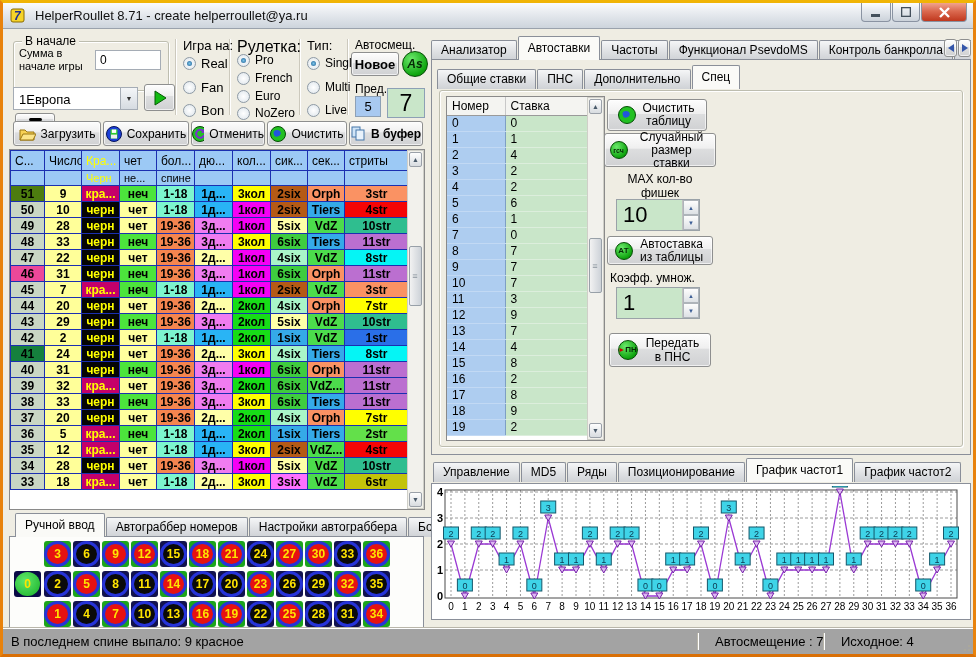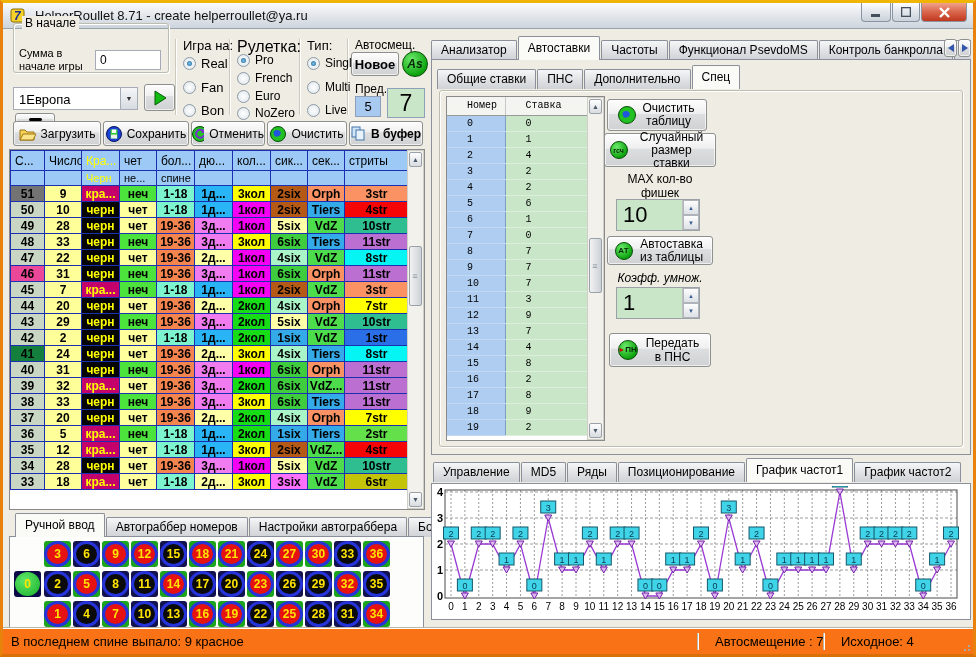--- a/index.html
+++ b/index.html
@@ -60,28 +60,28 @@
   .padbtn.red{background:#1CA41C;} .padbtn.blk{background:#12124E;}
   .padbtn .ring{position:absolute;inset:0;border-radius:50%;background:#2633D8;}
   .padbtn .core{position:absolute;inset:3px;border-radius:50%;display:flex;align-items:center;justify-content:center;
        color:#FFE400;font-size:12px;font-weight:bold;}
   .padbtn.red .core{background:#E61111;} .padbtn.blk .core{background:#0A0A0A;}
   .padbtn.zero{background:#0A0A46;}
   .padbtn.zero .core{inset:1px;background:radial-gradient(circle at 40% 35%,#5FE86A,#18B028);}
   
   #btwrap{position:absolute;left:6px;top:5px;width:159px;height:345px;border:1px solid #8A8A8A;background:#FFF;overflow:hidden;}
   #btbl{border-collapse:collapse;table-layout:fixed;width:141px;}
-  #btbl td{font-size:10px;height:16px;padding:0 0 0 20px;white-space:nowrap;overflow:hidden;font-family:Liberation Mono, monospace;}
+  #btbl td{font-size:12px;height:16px;padding:0 0 0 5px;white-space:nowrap;overflow:hidden;}
   #btbl tr.bh td{background:#F4F4F1;border-bottom:1px solid #9A9A9A;border-right:1px solid #C8C8C8;height:18px;}
   #btbl td.ncol{background:#AECDF0;border-bottom:1px solid #C2D9F4;border-right:1px solid #7E9FC4;}
   #btbl td.scol{background:#C9E6C9;border-bottom:1px solid #DCEEDC;}
   
   #chartpanel{position:absolute;left:428px;top:480px;width:540px;height:137px;border:1px solid #8A8F99;background:#FFF;}
   
-  #statusbar{position:absolute;left:0;right:0;top:625px;height:26px;background:#f97316;border-top:1px solid #FFF;
+  #statusbar{position:absolute;left:0;right:0;top:625px;height:26px;background:#a3a3a3;border-top:1px solid #FFF;
        box-shadow:0 -1px 0 #B9B6AA;}
   .ssep{position:absolute;top:4px;bottom:4px;width:2px;border-left:1px solid #B9B6AA;border-right:1px solid #FFF;}
   
   .valbox{position:absolute;border:1px solid #8DA0B5;display:flex;align-items:center;justify-content:center;}
 </style>
 </head>
 <body>
 
 <div id="win">
 
@@ -105,21 +105,21 @@
           </svg>
         </div>
       <div class="cap close">
           <svg width="11" height="11">
             <path d="M1 1 L10 10 M10 1 L1 10" stroke="#FFF" stroke-width="2.4"></path>
           </svg>
         </div>
     </div>
   </div>
 
-  <div class="gbx" style="left:10px;top:20px;width:156px;height:50px;">
+  <div class="gbx" style="left:10px;top:38px;width:156px;height:50px;">
     <span class="gl">В начале</span>
   </div>
   <div class="lbl" style="left:16px;top:44px;width:66px;font-size:11px;line-height:13px;">Сумма в начале игры</div>
   <input class="tbx" style="left: 92px; top: 47px; width: 66px; height: 20px;" value="0">
 
   <div class="tbx" style="left:10px;top:84px;width:125px;height:23px;padding:0;">
     <span style="position:absolute;left:5px;top:4px;font-size:13px;">1Европа</span>
     <span style="position:absolute;right:0;top:0;width:17px;height:21px;background:linear-gradient(#F4F6F8,#D6DBE1);border-left:1px solid #A5ACB5;display:flex;align-items:center;justify-content:center;font-size:7px;color:#333;">▼</span>
   </div>
   <div class="btn" style="left:141px;top:81px;width:31px;height:27px;">
@@ -269,21 +269,21 @@
             <td class="yel">Черн</td>
             <td class="">не...</td>
             <td class="">спине</td>
             <td class=""></td>
             <td class=""></td>
             <td class=""></td>
             <td class=""></td>
             <td class=""></td>
           </tr>
           <tr>
-            <td style="background:#737373">51</td>
+            <td style="background:#4d7c0f">51</td>
             <td style="background:#FFFF99">9</td>
             <td style="background:#C4006A;color:#FFFF00">кра...</td>
             <td style="background:#4CE43C;color:#000">неч</td>
             <td style="background:#7CF5CE;color:#000">1-18</td>
             <td style="background:#29B4F5;color:#000">1д...</td>
             <td style="background:#FFFF00;color:#000">3кол</td>
             <td style="background:#B55A16;color:#000">2six</td>
             <td style="background:#FA9263;color:#000">Orph</td>
             <td style="background:#FA9263;color:#000">3str</td>
           </tr>
@@ -834,21 +834,21 @@
           <div>▲</div>
           <div>▼</div>
         </div>
     </div>
     <div class="btn" style="left:167px;top:145px;width:106px;height:29px;line-height:13px;">
       <span class="gcirc" style="width:18px;height:18px;font-size:8px;">
           <span>АТ</span>
         </span>
       <span style="width:68px;text-align:center;">Автоставка из таблицы</span>
     </div>
-    <div class="lbl" style="left:170px;top:180px;width:100px;text-align:center;font-style:italic;">Коэфф. умнож.</div>
+    <div class="lbl" style="left:170px;top:180px;width:100px;text-align:left;">Коэфф. умнож.</div>
     <div class="spinner" style="left:176px;top:196px;width:84px;height:32px;">
       <div class="spinval">
           <span>1</span>
         </div>
       <div class="spinbtns">
           <div>▲</div>
           <div>▼</div>
         </div>
     </div>
     <div class="btn" style="left:169px;top:242px;width:102px;height:34px;line-height:14px;">

